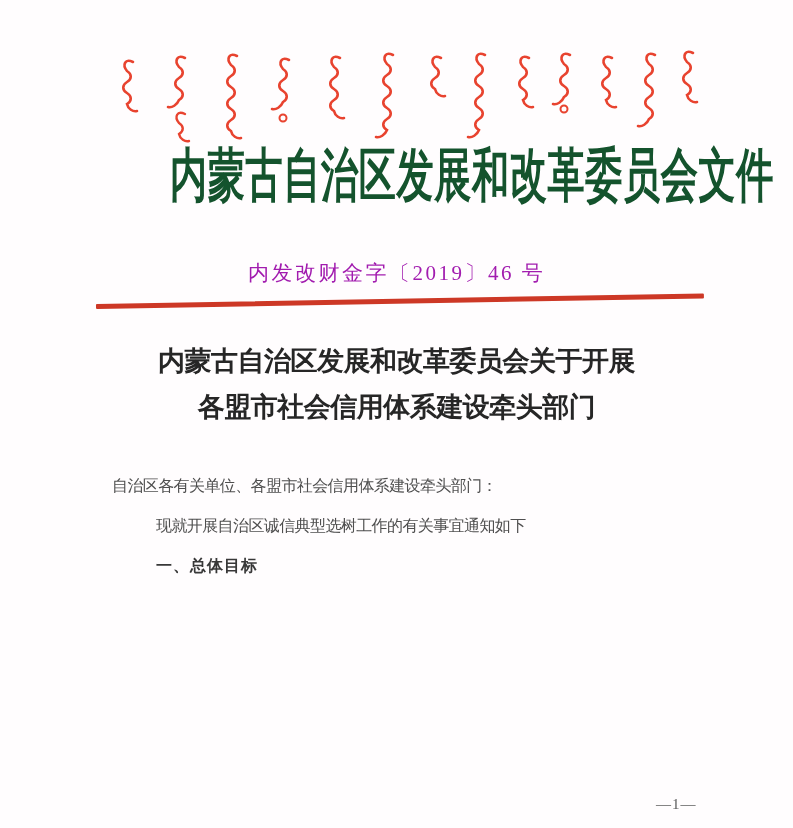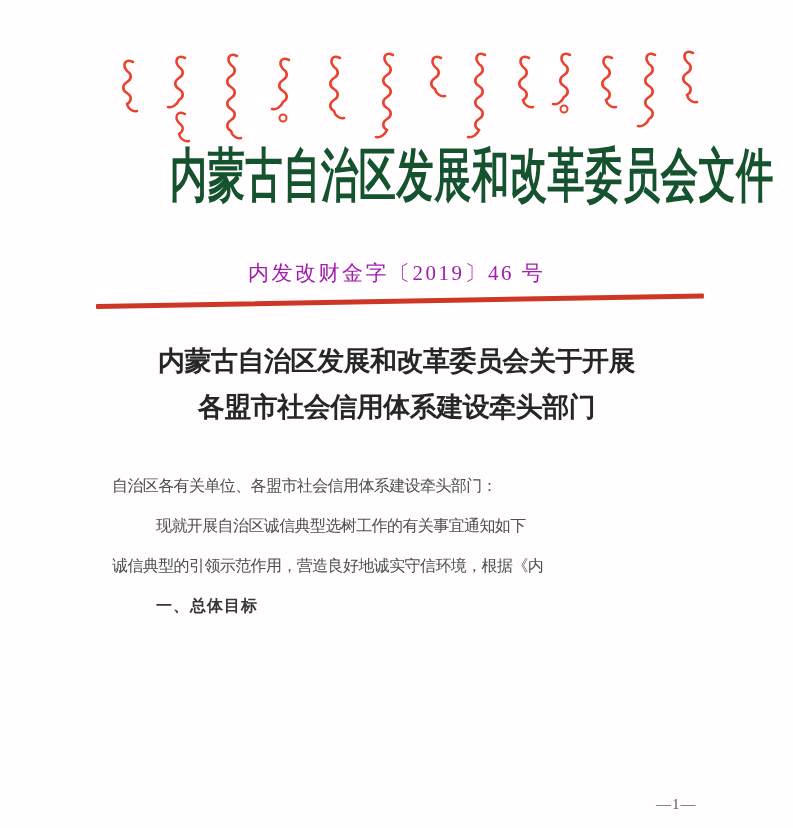--- a/index.html
+++ b/index.html
@@ -96,19 +96,18 @@
   <div class="red-line" style="background: rgb(205, 56, 38);"></div>
 
   <div class="doc-title">
     <div>内蒙古自治区发展和改革委员会关于开展</div>
     <div>各盟市社会信用体系建设牵头部门</div>
   </div>
 
   <div class="body-text">
       <div class="body-line">自治区各有关单位、各盟市社会信用体系建设牵头部门：</div>
       <div class="body-line indent">现就开展自治区诚信典型选树工作的有关事宜通知如下</div>
-      <div class="body-line">诚信典型的引领示范作用，营造良好地诚实守信环境，根据《内</div>
       <div class="body-line indent heading">一、总体目标</div>
     </div>
 
   <div class="page-number">—1—</div>
 
 </div>
 
 </body></html>

